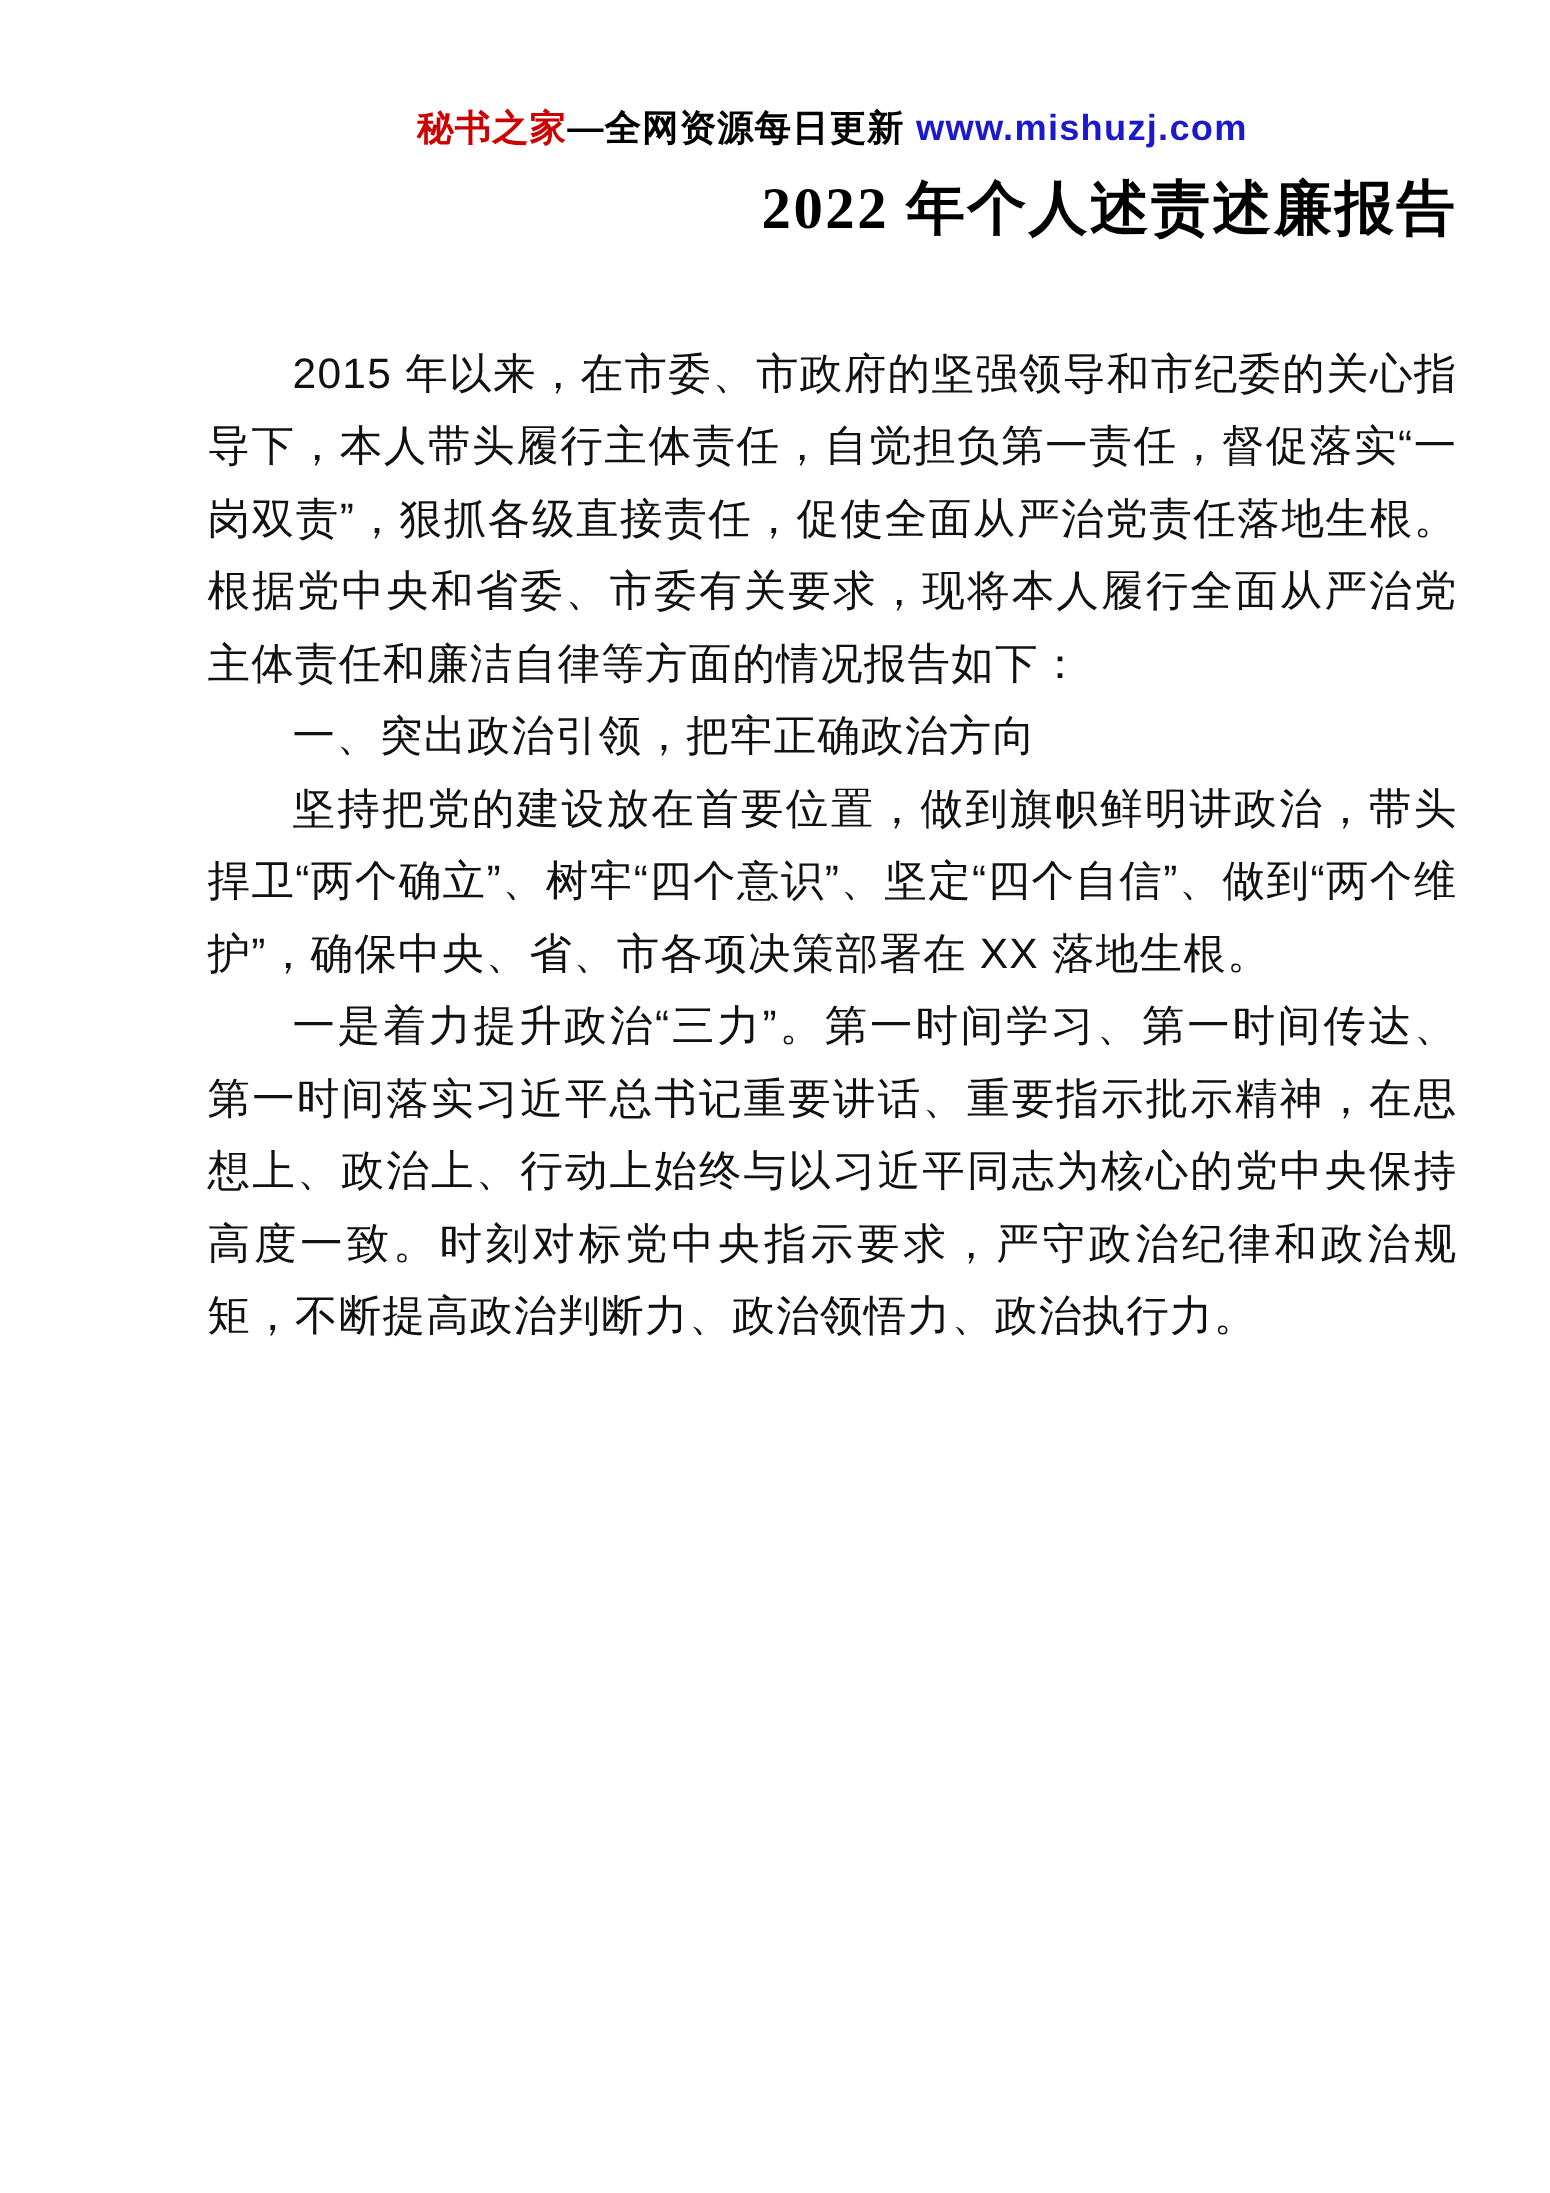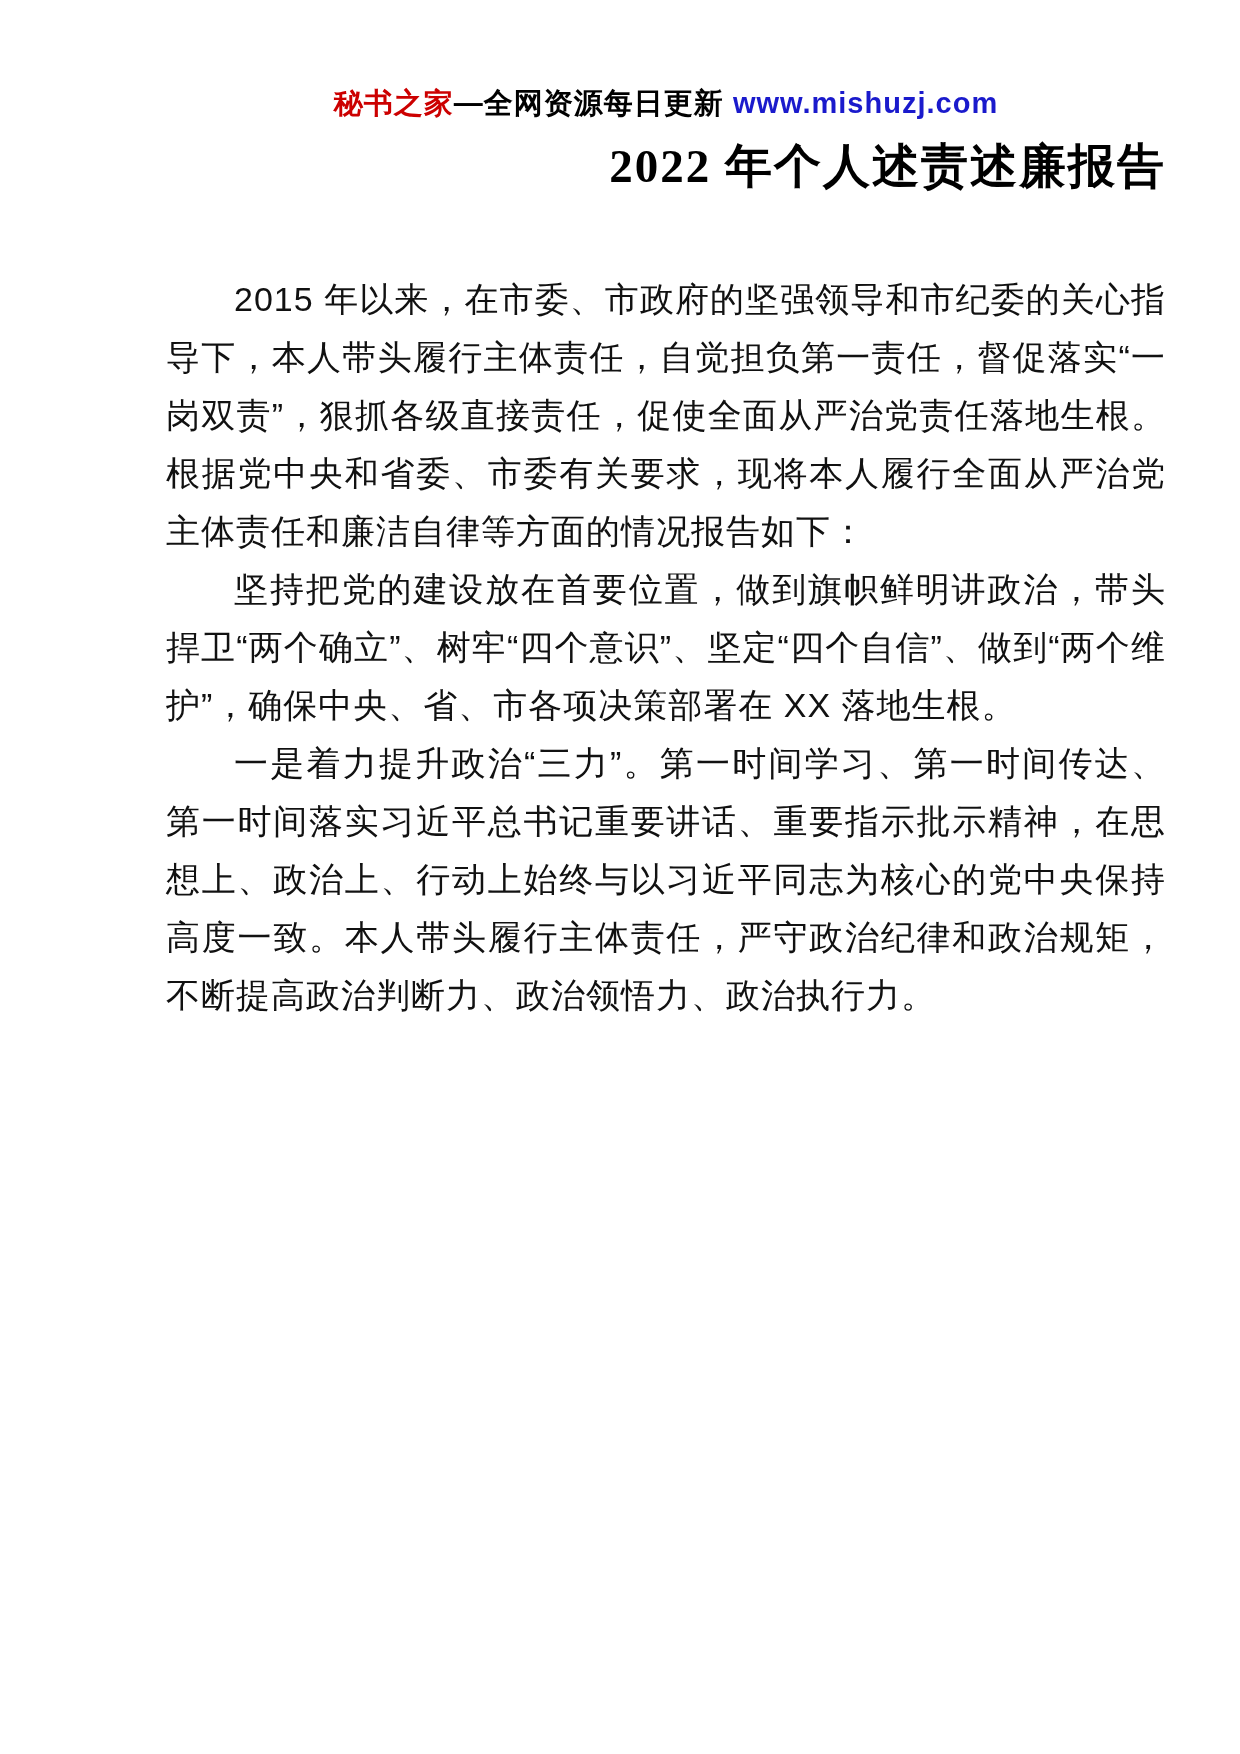--- a/index.html
+++ b/index.html
@@ -63,17 +63,18 @@
 <div class="page">
 
   <div class="site-header">
     <span class="brand">秘书之家</span><span class="tagline">—全网资源每日更新 </span><span class="url">www.mishuzj.com</span>
   </div>
 
   <h1 class="doc-title">2022 年个人述责述廉报告</h1>
 
   <div class="doc-body">
     <p>2015 年以来，在市委、市政府的坚强领导和市纪委的关心指导下，本人带头履行主体责任，自觉担负第一责任，督促落实“一岗双责”，狠抓各级直接责任，促使全面从严治党责任落地生根。根据党中央和省委、市委有关要求，现将本人履行全面从严治党主体责任和廉洁自律等方面的情况报告如下：</p>
+    <p>一、突出政治引领，把牢正确政治方向</p>
     <p>坚持把党的建设放在首要位置，做到旗帜鲜明讲政治，带头捍卫“两个确立”、树牢“四个意识”、坚定“四个自信”、做到“两个维护”，确保中央、省、市各项决策部署在 XX 落地生根。</p>
-    <p>一是着力提升政治“三力”。第一时间学习、第一时间传达、第一时间落实习近平总书记重要讲话、重要指示批示精神，在思想上、政治上、行动上始终与以习近平同志为核心的党中央保持高度一致。本人带头履行主体责任，严守政治纪律和政治规矩，不断提高政治判断力、政治领悟力、政治执行力。</p>
+    <p>一是着力提升政治“三力”。第一时间学习、第一时间传达、第一时间落实习近平总书记重要讲话、重要指示批示精神，在思想上、政治上、行动上始终与以习近平同志为核心的党中央保持高度一致。时刻对标党中央指示要求，严守政治纪律和政治规矩，不断提高政治判断力、政治领悟力、政治执行力。</p>
   </div>
 
 </div>
 
 </body></html>

